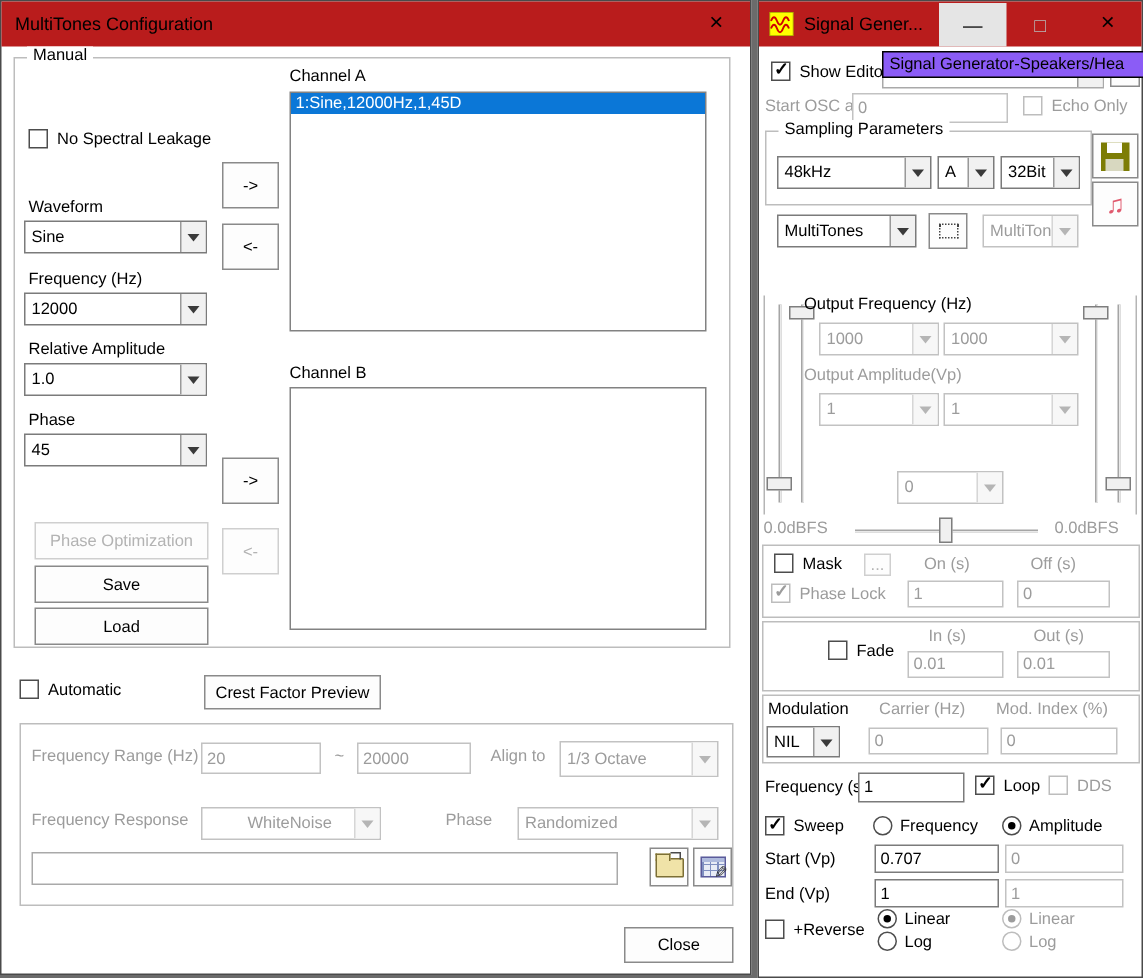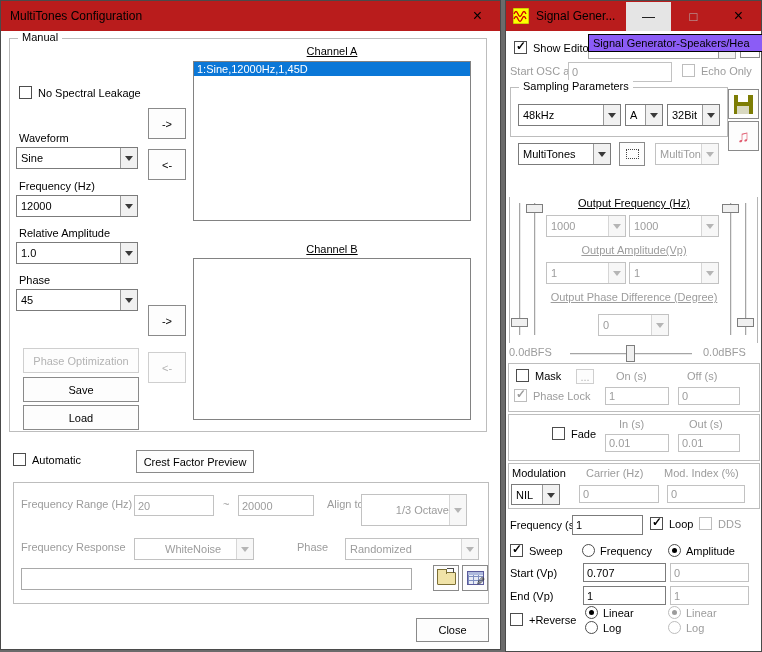--- a/index.html
+++ b/index.html
@@ -12,21 +12,21 @@
   .title { font-size:12px; padding-left:9px; flex:1; white-space:nowrap; overflow:hidden; }
   .tb-btn { width:45px; height:29px; display:flex; align-items:center; justify-content:center; font-size:13px; color:#000; }
   .tb-btn.hover { background:#e5e5e5; }
   .tb-btn.dim { color:#b8b8b8; }
 
   .groupbox { position:absolute; border:1px solid #bdbdbd; }
   .legend { position:absolute; top:-8px; left:8px; background:#fff; padding:0 4px; white-space:nowrap; }
 
   .label { position:absolute; white-space:nowrap; }
   .gray { color:#9c9c9c; }
-  .center { text-align:center;text-decoration:underline; }
+  .center { text-align:left; }
 
   .btn { position:absolute; border:1px solid #8a8a8a; background:#fdfdfd; display:flex; align-items:center; justify-content:center; white-space:nowrap; }
   .btn.disabled { color:#b3b3b3; border-color:#cfcfcf; }
 
   .input { position:absolute; border:1px solid #7b7b7b; background:#fff; font:inherit; padding:0 3px; color:#000; outline:none; }
   .input.disabled { border-color:#c2c2c2; color:#9c9c9c; }
 
   .combo { position:absolute; border:1px solid #7b7b7b; background:#fff; display:flex; align-items:stretch; }
   .combo .val { flex:1; padding-left:4px; overflow:hidden; white-space:nowrap; align-self:center; }
   .combo .arrow { width:17px; background:#f1f1f1; border-left:1px solid #999; display:flex; align-items:center; justify-content:center; }
@@ -142,21 +142,21 @@
     </div>
     <div class="btn" style="left:135px; top:449px; width:118px; height:23px;">Crest Factor Preview</div>
 
     <div class="groupbox" style="left:12px; top:481px; width:476px; height:122px;"></div>
 
     <div class="label gray" style="left:20px; top:497px;">Frequency Range (Hz)</div>
     <input class="input disabled" style="left: 133px; top: 494px; width: 80px; height: 21px;" disabled="" value="20">
     <div class="label gray" style="left:222px; top:497px;">~</div>
     <input class="input disabled" style="left: 237px; top: 494px; width: 76px; height: 21px;" disabled="" value="20000">
     <div class="label gray" style="left:326px; top:497px;">Align to</div>
-    <div class="combo disabled" style="left:360px; top:493px; width:106px; height:32px;text-align:right;">
+    <div class="combo disabled" style="left:372px; top:493px; width:106px; height:24px;">
       <span class="val">1/3 Octave</span>
         <span class="arrow"></span>
     </div>
 
     <div class="label gray" style="left:20px; top:540px;">Frequency Response</div>
     <div class="combo disabled" style="left:133px; top:537px; width:120px; height:22px;padding-left:26px;">
       <span class="val">WhiteNoise</span>
         <span class="arrow"></span>
     </div>
     <div class="label gray" style="left:296px; top:540px;">Phase</div>
@@ -271,21 +271,20 @@
     <div class="label gray center" style="left:30px; top:243px; width:196px;">Output Amplitude(Vp)</div>
     <div class="combo disabled" style="left:40px; top:261px; width:80px; height:22px;">
       <span class="val">1</span>
         <span class="arrow"></span>
     </div>
     <div class="combo disabled" style="left:123px; top:261px; width:90px; height:22px;">
       <span class="val">1</span>
         <span class="arrow"></span>
     </div>
 
-    <div class="label gray center" style="left:10px; top:290px; width:236px;">Output Phase Difference (Degree)</div>
     <div class="combo disabled" style="left:92px; top:313px; width:71px; height:22px;">
       <span class="val">0</span>
         <span class="arrow"></span>
     </div>
 
     <div class="label gray" style="left:3px; top:345px;">0.0dBFS</div>
     <div class="htrack" style="left:64px; top:352px; width:122px;"></div>
     <div class="hthumb" style="left:120px; top:344px;"></div>
     <div class="label gray" style="left:197px; top:345px;">0.0dBFS</div>
 

